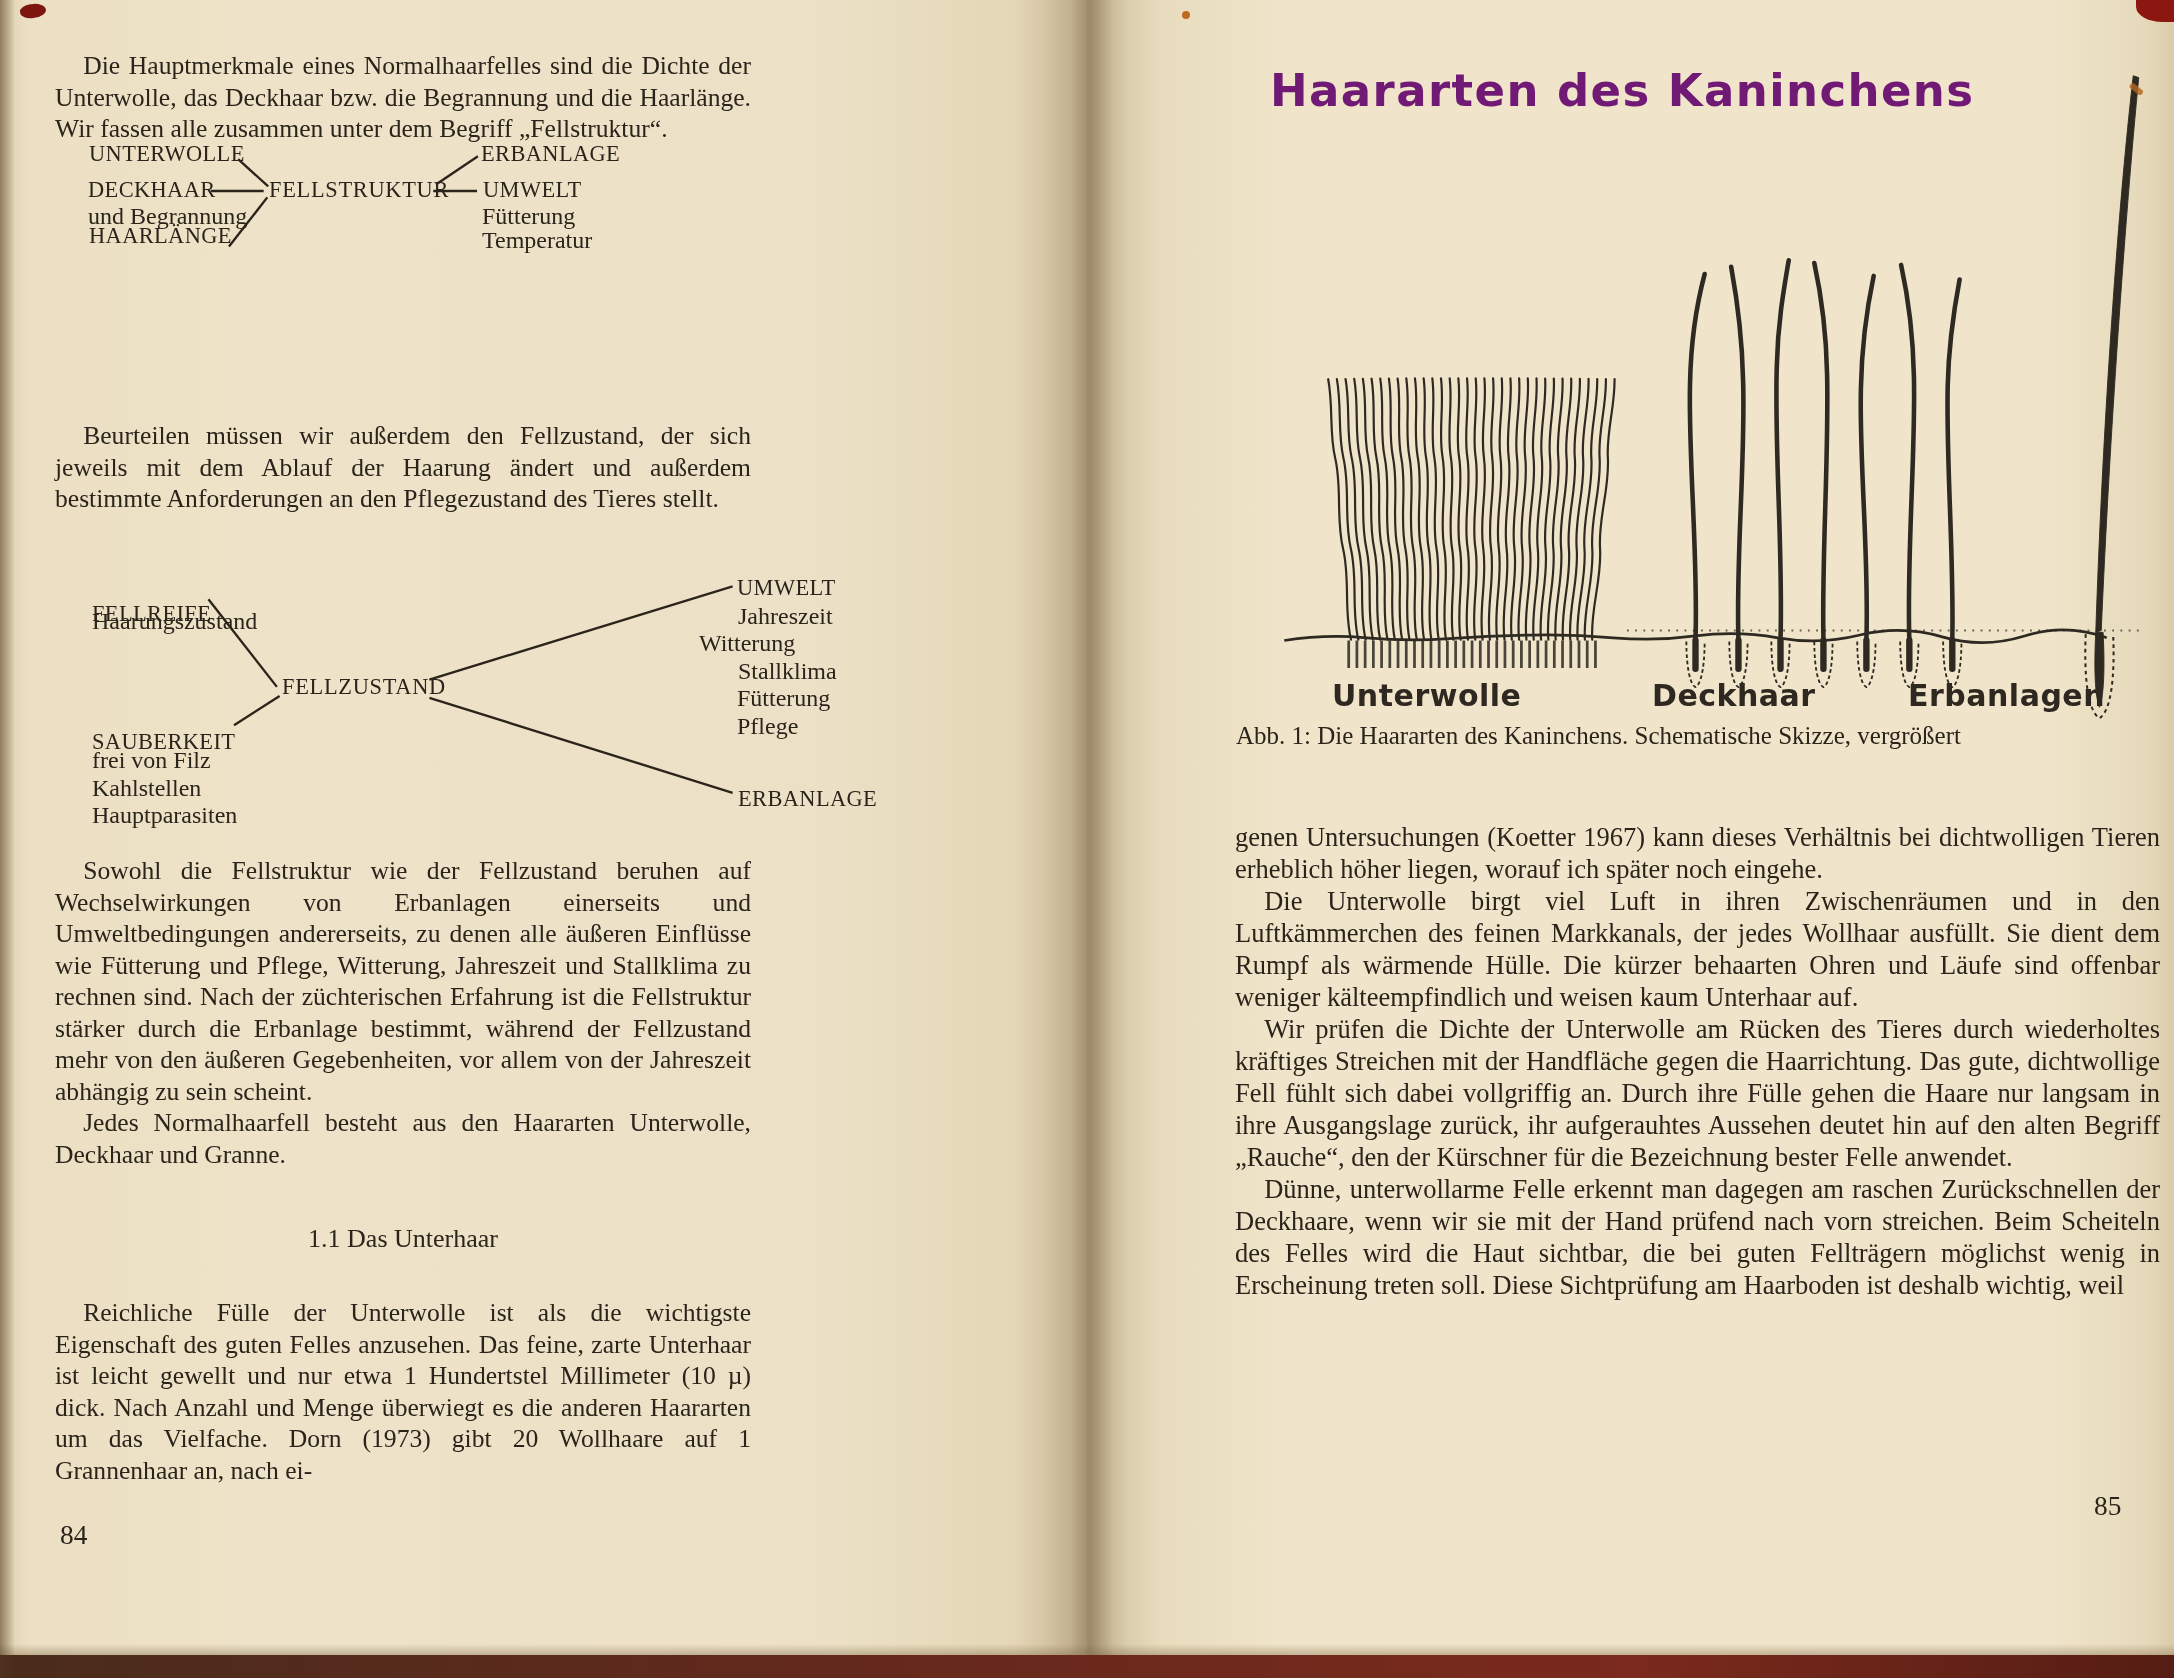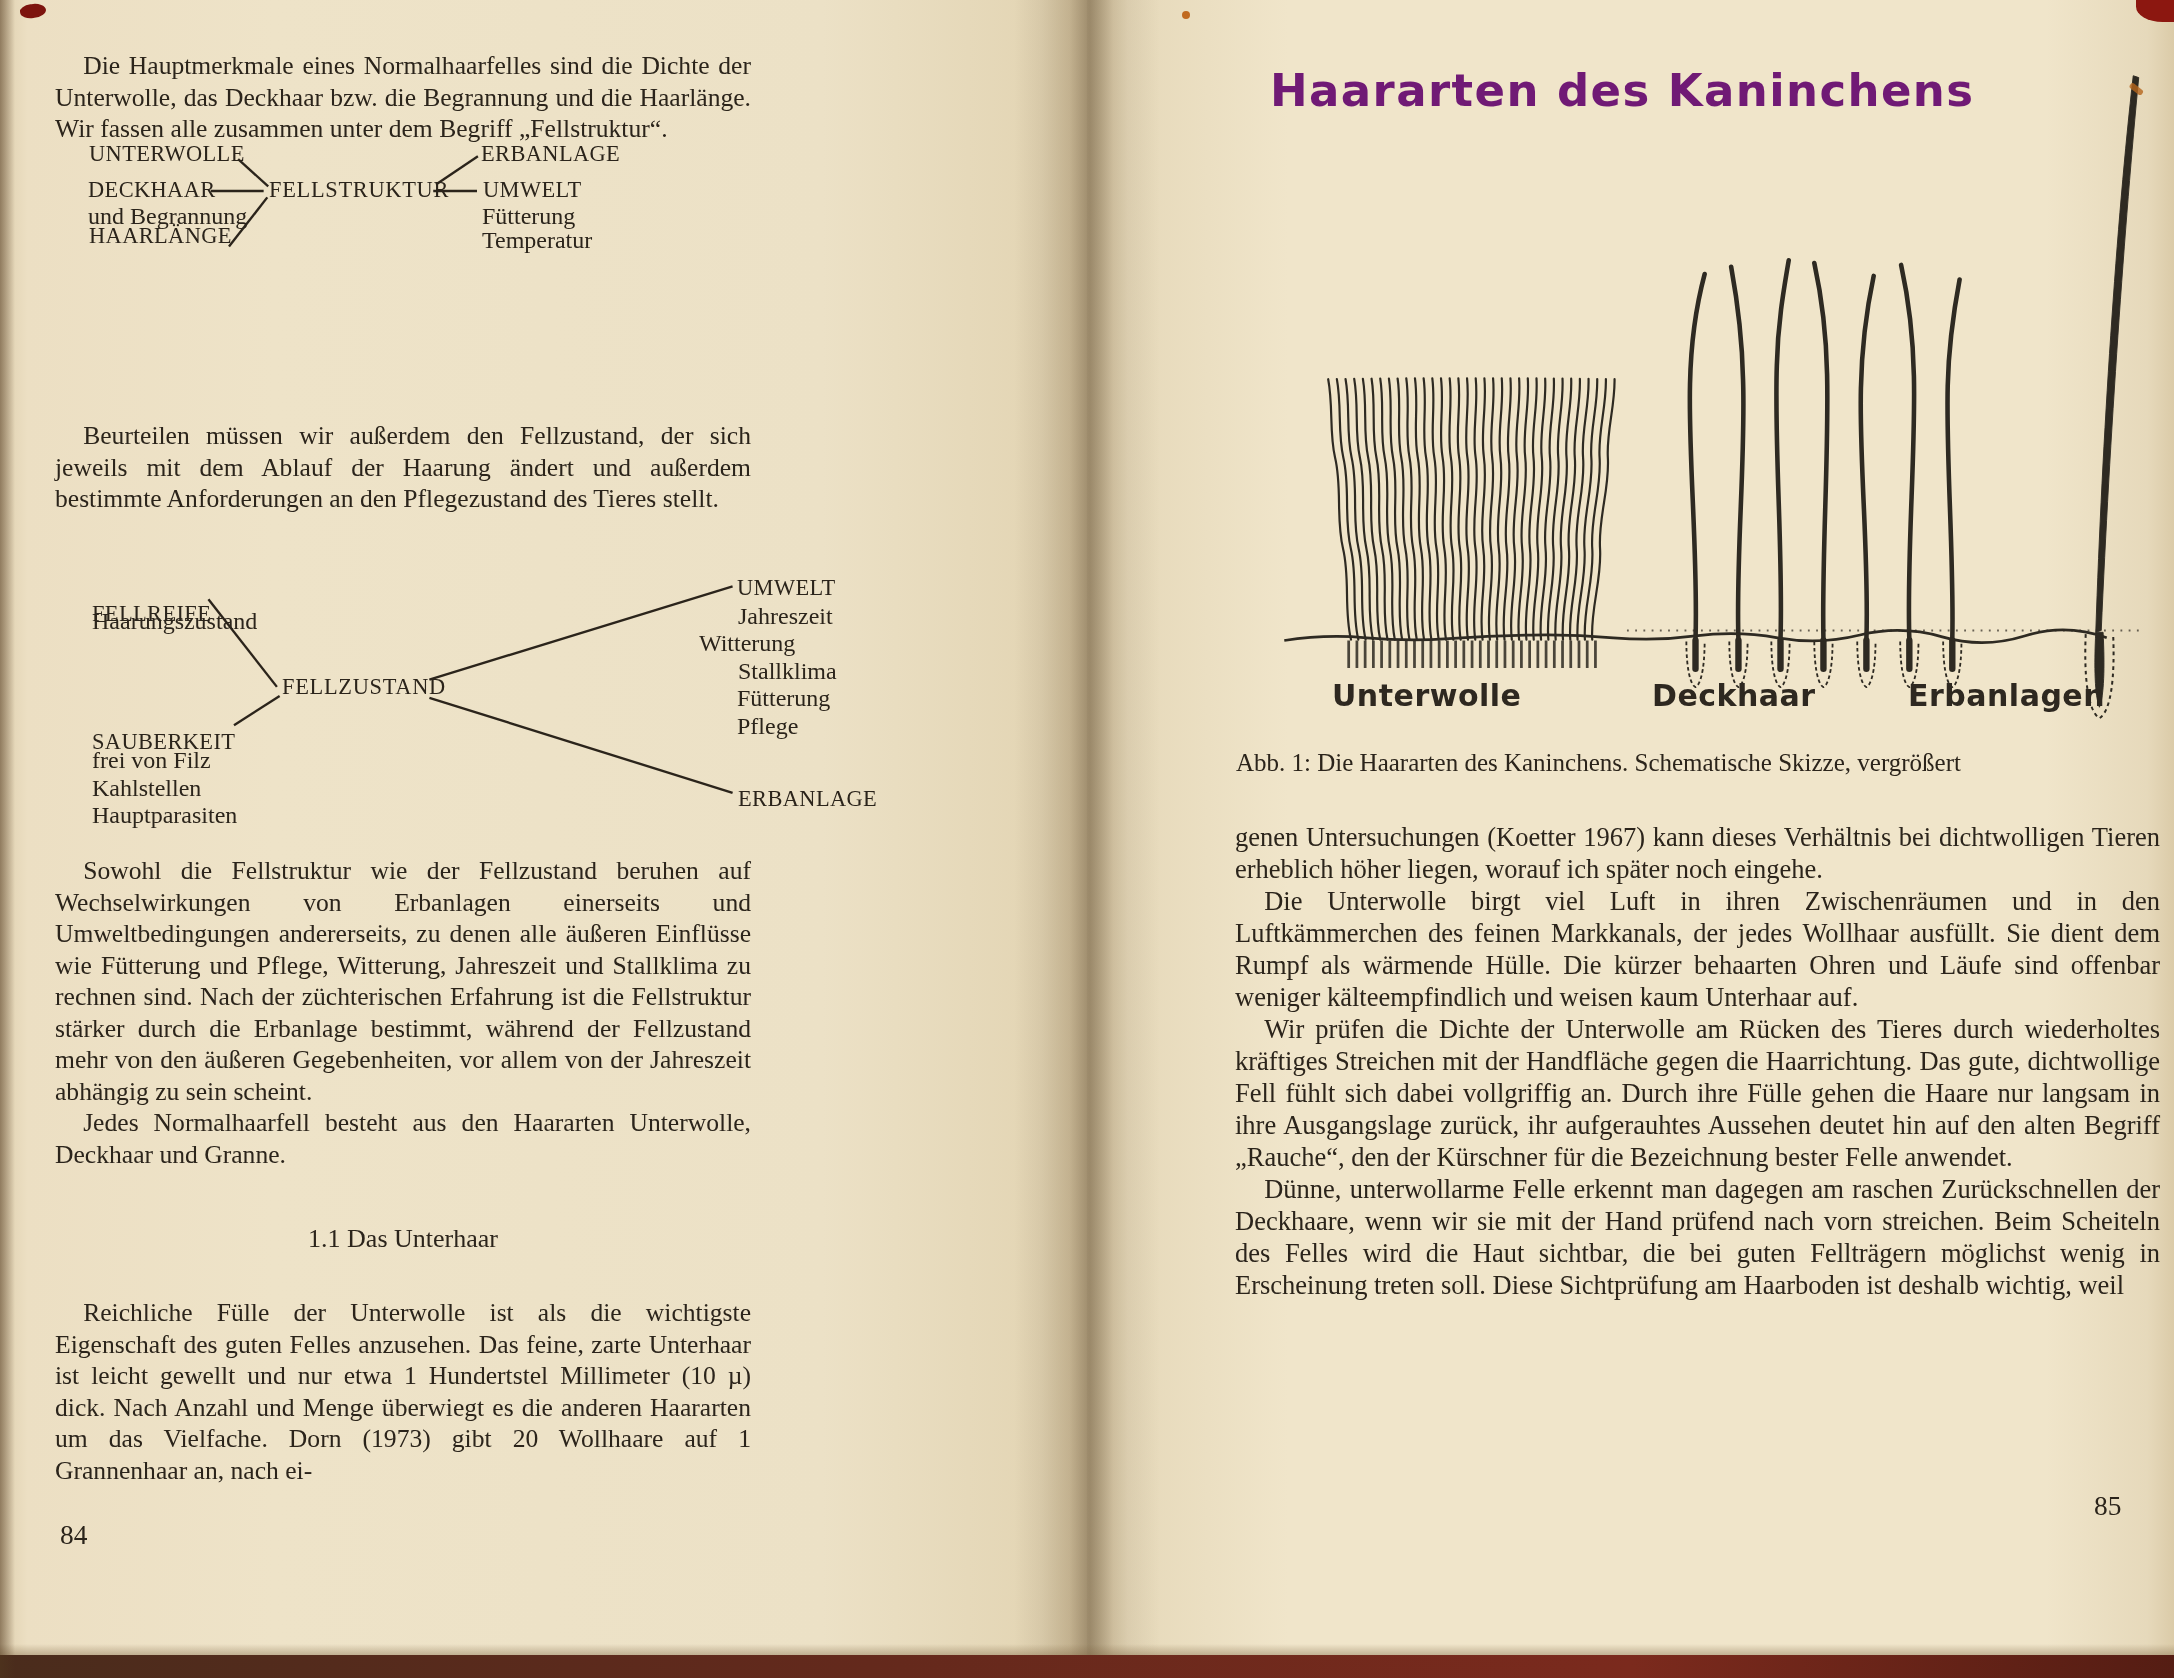--- a/index.html
+++ b/index.html
@@ -40,21 +40,21 @@
   .dlabel{position:absolute;white-space:nowrap;font-size:22.4px;letter-spacing:0.4px;}
   .dsub{position:absolute;white-space:nowrap;font-size:24px;}
   .dlines{position:absolute;left:0;top:0;}
   .dlines line{stroke:#2b241b;stroke-width:2.6;}
 
   
   .rp-title{position:absolute;left:1270px;top:64px;font-family:"DejaVu Sans",sans-serif;
     font-weight:bold;font-size:45px;letter-spacing:1.4px;color:#701a75;}
   .fig-label{position:absolute;top:678px;font-family:"DejaVu Sans",sans-serif;font-weight:bold;
     font-size:30px;letter-spacing:0.5px;color:#2e2820;}
-  .fig-caption{position:absolute;left:1236px;top:749px;width:914px;font-size:25px;white-space:nowrap;}
+  .fig-caption{position:absolute;left:1236px;top:722px;width:914px;font-size:25px;white-space:nowrap;}
   .heading-center{position:absolute;left:55px;top:1224px;width:696px;text-align:center;font-size:26px;}
   .figsvg{position:absolute;left:1234px;top:73px;}
   .figsvg path,.figsvg line{stroke:#2e2a22;}
 </style>
 </head>
 <body>
 
 <div class="spread">
   <div class="page-left-bg"></div>
   <div class="page-right-bg"></div>

